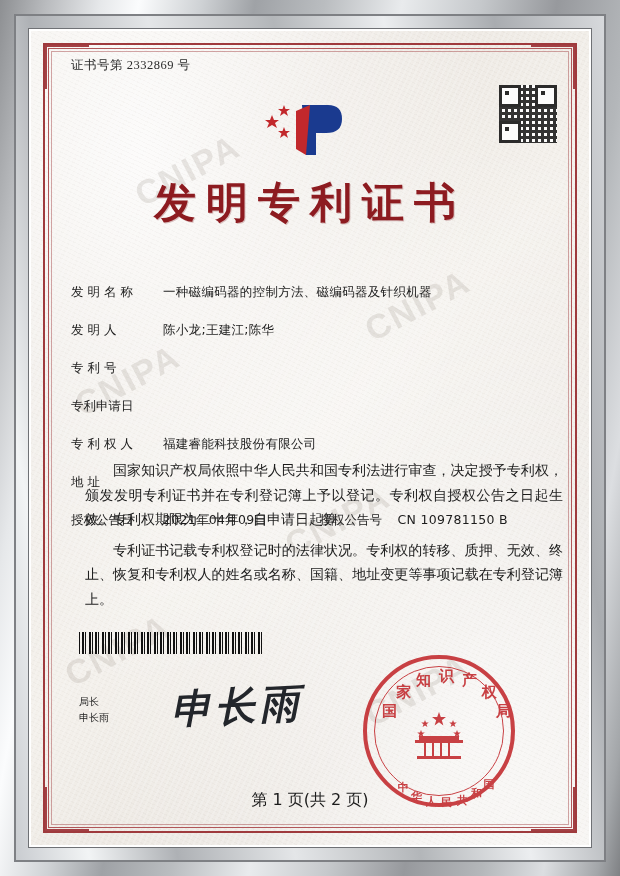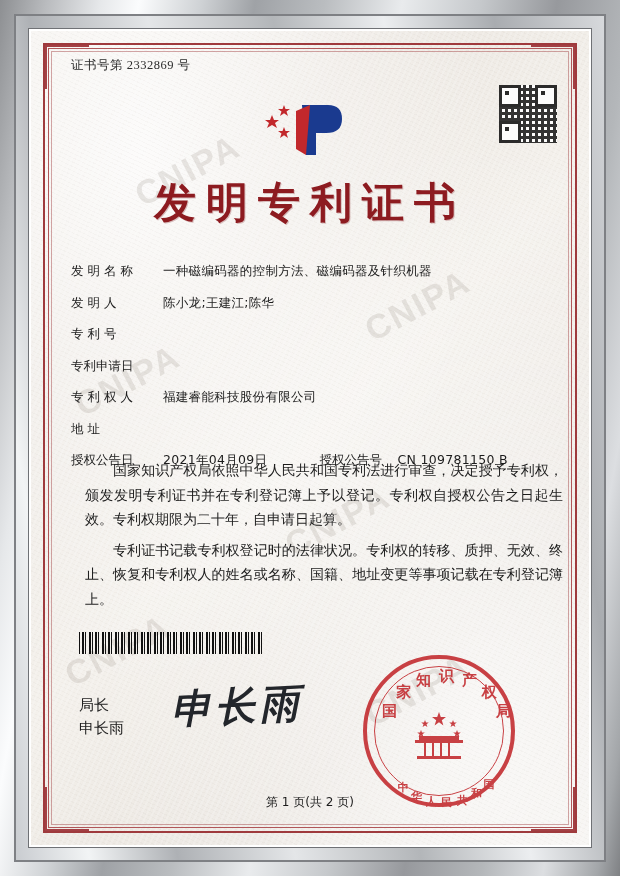--- a/index.html
+++ b/index.html
@@ -191,20 +191,21 @@
     top: 206px;
     width: 480px;
     font-family: "DejaVu Sans", sans-serif;
     font-size: 12.5px;
     color: #1c1c1c;
   }
   .row {
     display: flex;
     align-items: baseline;
     margin-bottom: 14.5px;
+    margin-top: 21px;
   }
   .lbl {
     width: 92px;
     flex: 0 0 92px;
     display: flex;
     justify-content: space-between;
     letter-spacing: 0px;
   }
   .lbl.nospread { display: block; }
   .val {
@@ -250,21 +251,21 @@
       #111 6px 7px, transparent 7px 10px,
       #111 10px 12px, transparent 12px 13px);
   }
 
   
   .sig-label {
     position: absolute;
     left: 18px;
     top: 637px;
     font-family: "DejaVu Sans", sans-serif;
-    font-size: 15px;
+    font-size: 10px;
     line-height: 1.55;
     color: #1c1c1c;
   }
   .sig-hand {
     position: absolute;
     left: 110px;
     top: 622px;
     font-family: "DejaVu Serif", serif;
     font-size: 40px;
     font-weight: bold;
@@ -317,21 +318,21 @@
   .seal-text-bottom span {
     font-size: 11px;
   }
 
   .page-num {
     position: absolute;
     left: 0; right: 0;
     bottom: 8px;
     text-align: center;
     font-family: "DejaVu Sans", sans-serif;
-    font-size: 12px;
+    font-size: 16px;
     color: #1c1c1c;
   }
 </style>
 </head>
 <body>
 
 <div class="frame-outer">
   <div class="frame-bevel"></div>
   <div class="frame-inner-line"></div>
 

